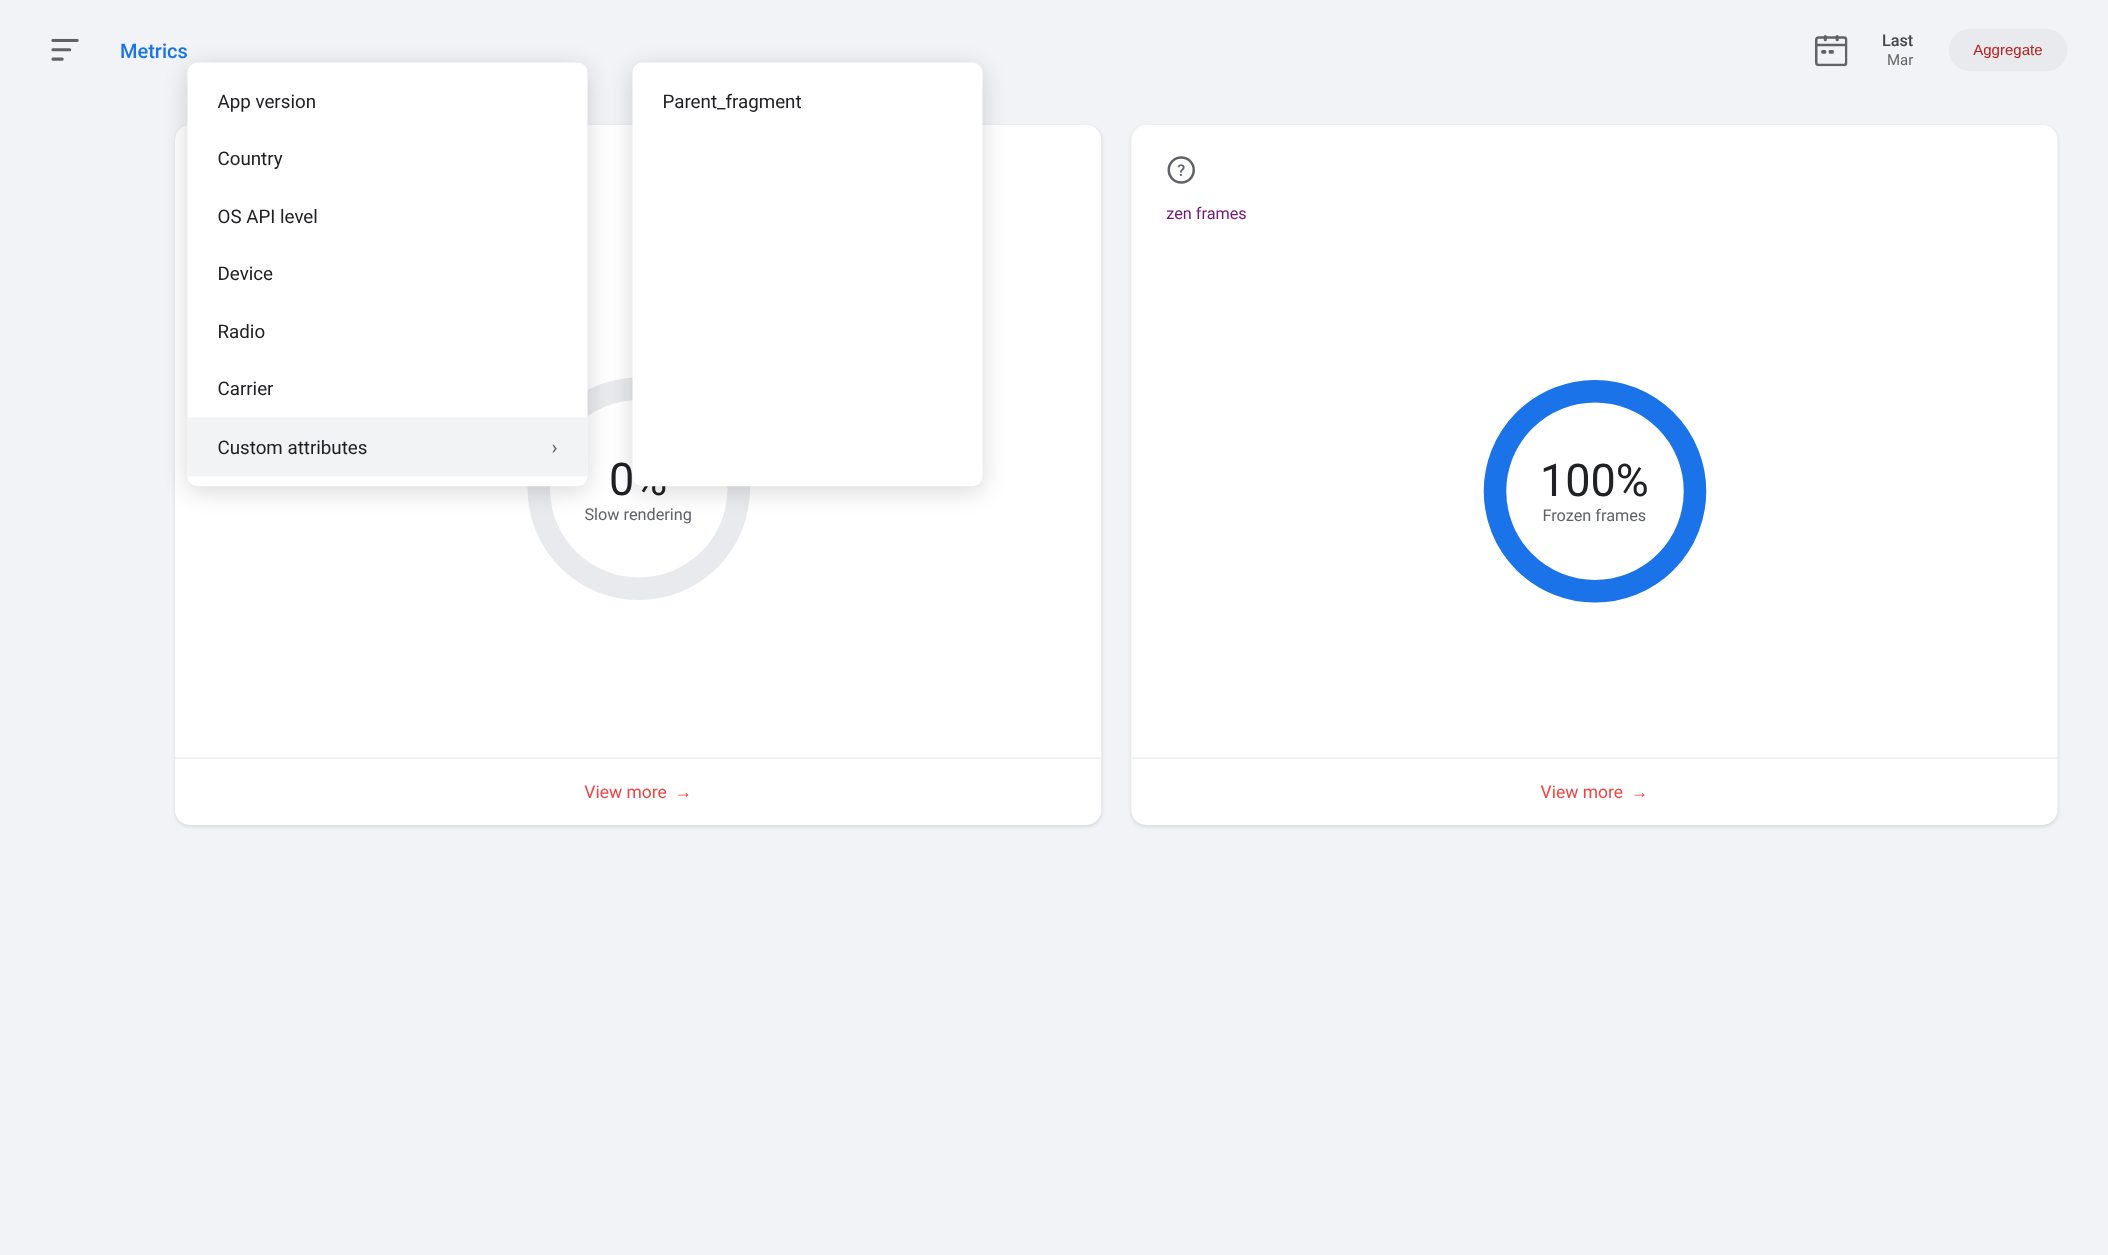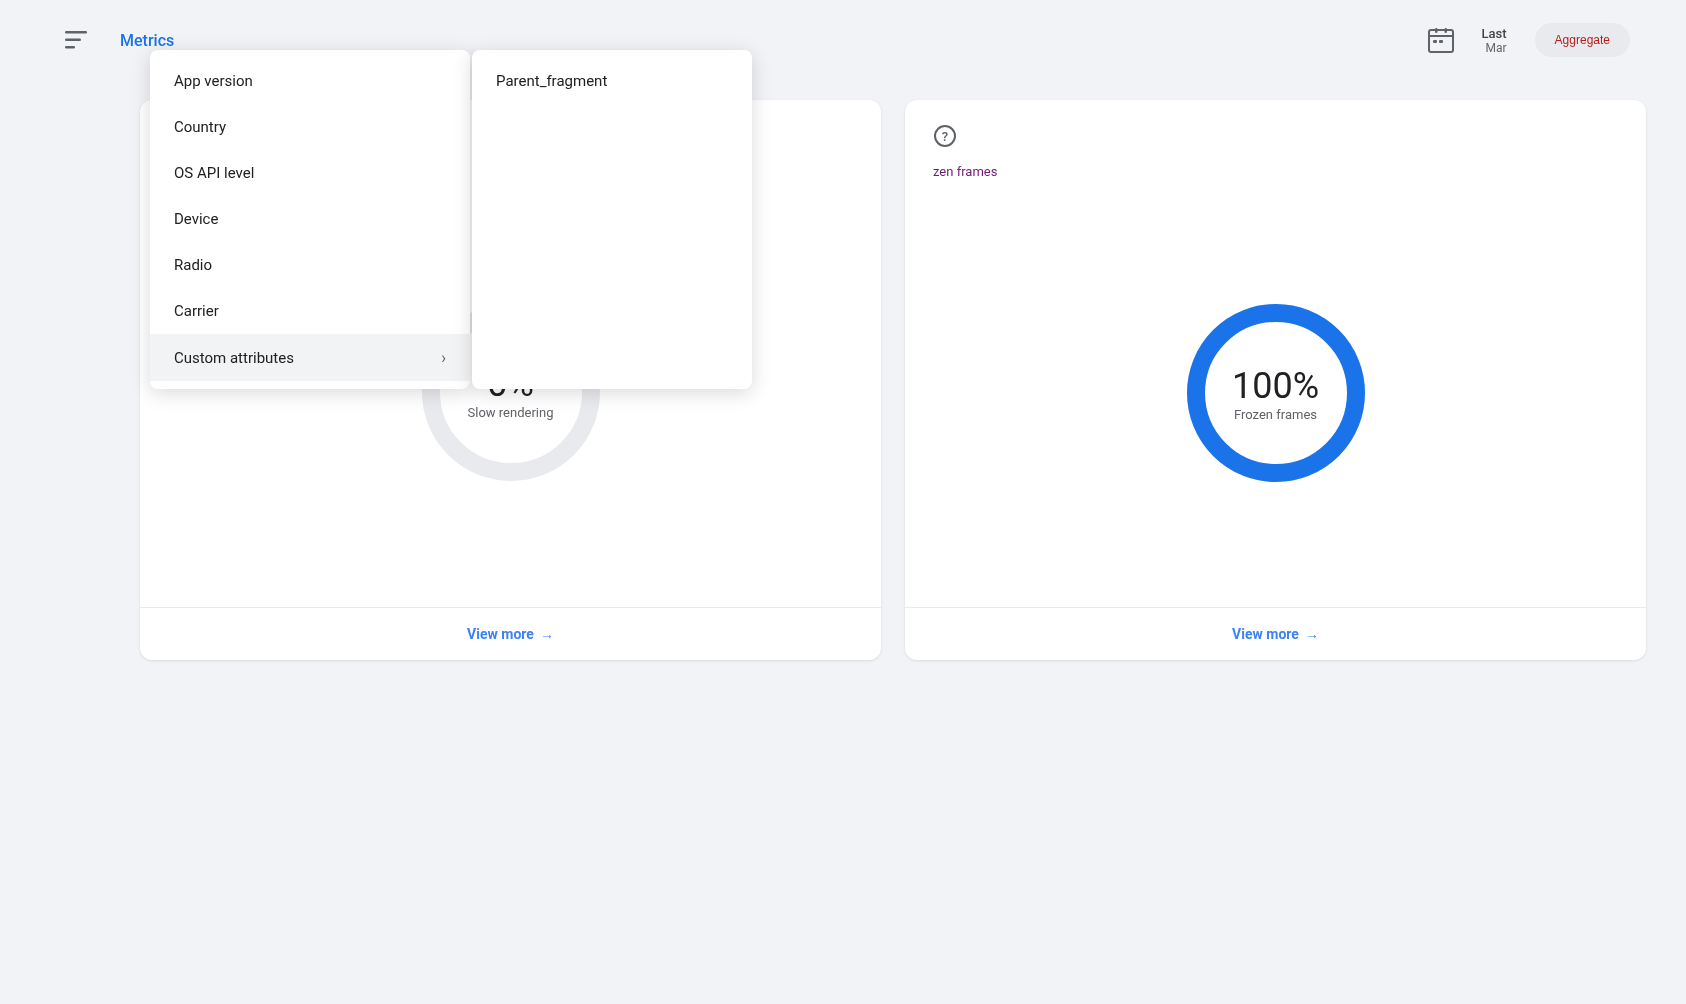--- a/index.html
+++ b/index.html
@@ -13,21 +13,21 @@
     }
 
     
     .top-bar {
       position: absolute;
       top: 20px;
       left: 0;
       right: 0;
       display: flex;
       align-items: center;
-      padding: 0 56px;
+      padding: 0 32px;
       gap: 20px;
     }
 
     .filter-icon-btn {
       width: 40px;
       height: 40px;
       display: flex;
       align-items: center;
       justify-content: center;
       cursor: pointer;
@@ -161,38 +161,39 @@
       text-align: center;
     }
 
     .card-footer {
       border-top: 1px solid #e8eaed;
       padding: 18px 28px;
       text-align: center;
     }
 
     .view-more-link {
-      color: #3b82f6;
+      color: #ef4444;
       font-size: 14px;
-      font-weight: 700;
+      font-weight: 400;
       text-decoration: none;
       display: flex;
       align-items: center;
       justify-content: center;
       gap: 6px;
       cursor: pointer;
     }
 
     
     .dropdown-overlay {
       position: absolute;
       top: 50px;
       left: 150px;
       display: flex;
       z-index: 100;
+      gap: 34px;
     }
 
     .dropdown-primary {
       background: #fff;
       border-radius: 8px;
       box-shadow: 0 4px 20px rgba(0,0,0,0.15);
       min-width: 320px;
       padding: 8px 0;
     }
 

